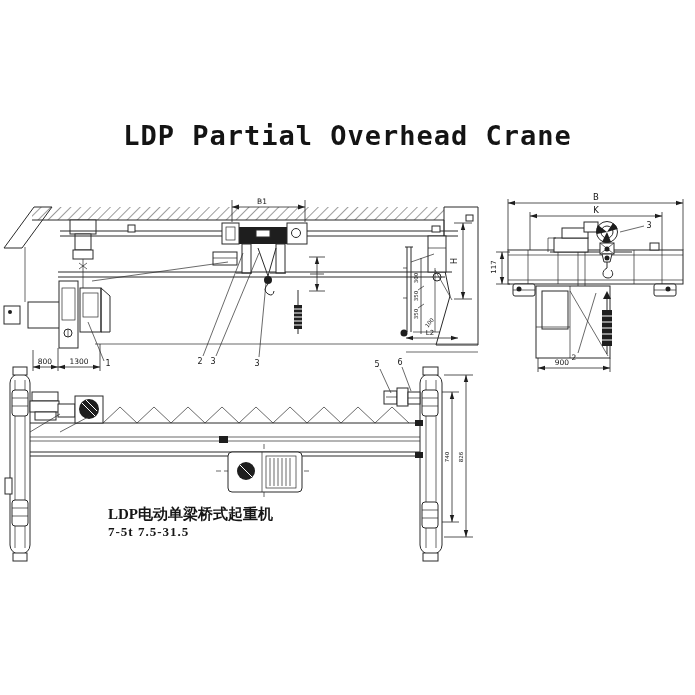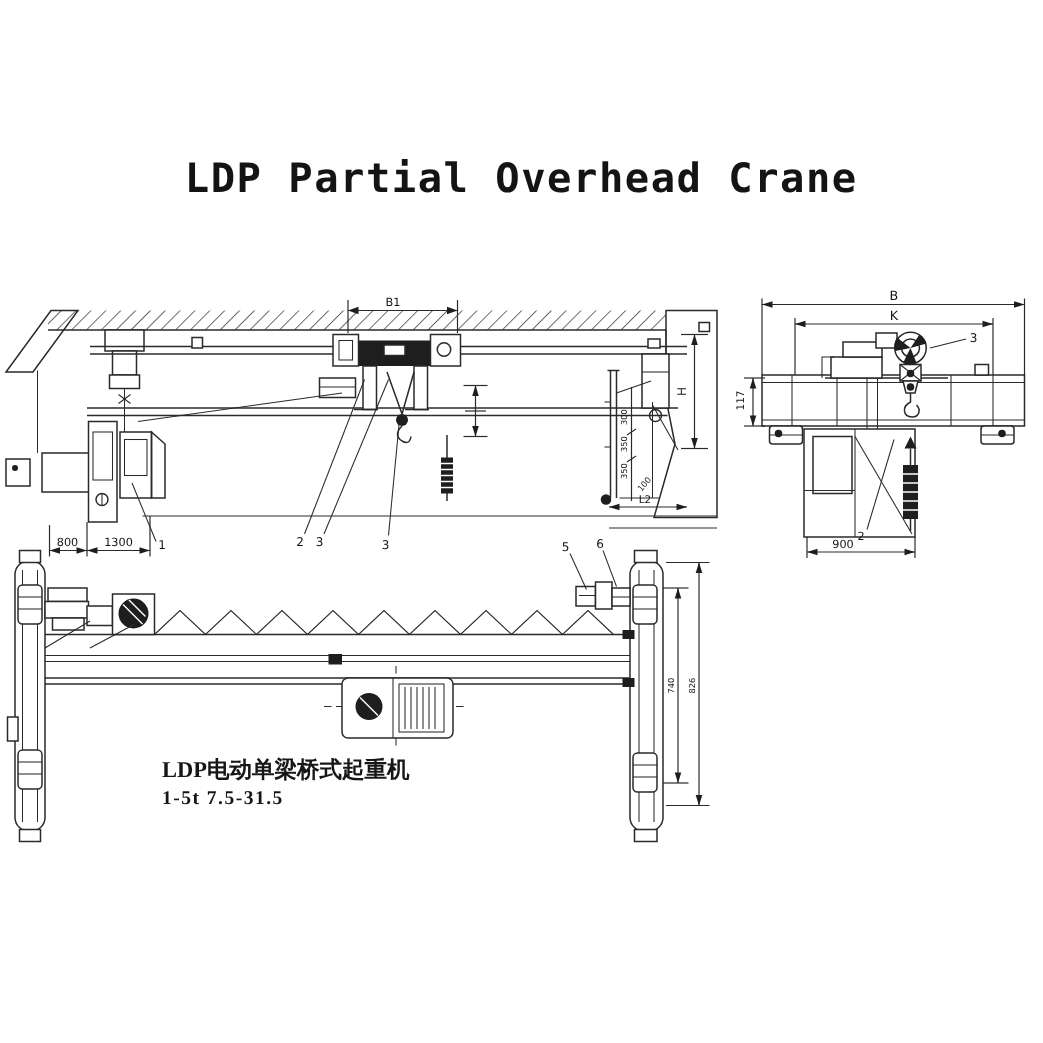--- a/index.html
+++ b/index.html
@@ -1,18 +1,18 @@
 <!DOCTYPE html>
 <html><head>
 <meta charset="utf-8">
 <style>
   html,body{margin:0;padding:0;background:#fff;}
   .page{position:relative;width:695px;height:695px;background:#ffffff;overflow:hidden;
         font-family:"DejaVu Sans",sans-serif;}
-  .title{position:absolute;top:104px;left:0;width:100%;text-align:center;
+  .title{position:absolute;top:120px;left:0;width:100%;text-align:center;
          font-family:"DejaVu Sans Mono","Liberation Mono",monospace;
          font-size:27px;font-weight:600;color:#141414;letter-spacing:1px;white-space:nowrap;}
   .caption{position:absolute;left:108px;top:505px;width:225px;
            font-family:"Liberation Serif","DejaVu Serif",serif;color:#161616;}
   .caption .l1{font-size:15px;font-weight:700;line-height:18px;}
   .caption .l2{font-size:13px;font-weight:700;line-height:17px;letter-spacing:1px;}
   svg{position:absolute;top:0;left:0;}
   .s  {stroke:#2a2a2a;stroke-width:1;fill:none;}
   .sf {stroke:#2a2a2a;stroke-width:1;fill:#ffffff;}
   .thin{stroke:#2a2a2a;stroke-width:.7;fill:none;}
@@ -427,16 +427,16 @@
         <line class="dim" x1="466" y1="375" x2="466" y2="537"></line>
         <polygon class="blk" points="466,375 463.8,382 468.2,382"></polygon>
         <polygon class="blk" points="466,537 463.8,530 468.2,530"></polygon>
         <text class="t55 mid" transform="rotate(-90 463 457)" x="463" y="457">826</text>
       </g>
     </g>
   </svg>
 
   <div class="caption">
     <div class="l1">LDP电动单梁桥式起重机</div>
-    <div class="l2">1-5t   7.5-31.5</div>
+    <div class="l2">7-5t   7.5-31.5</div>
   </div>
 
 </div>
 
 </body></html>

